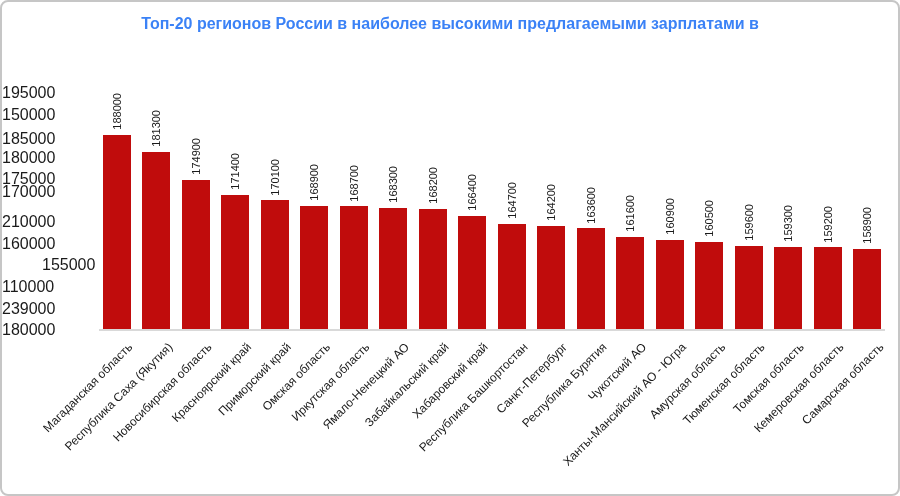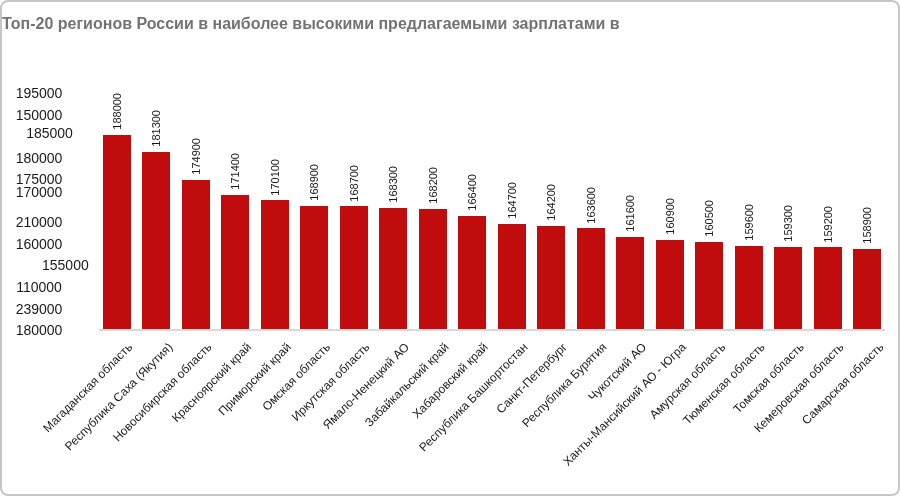--- a/index.html
+++ b/index.html
@@ -12,37 +12,37 @@
   .frame {
     position: absolute; inset: 0;
     box-sizing: border-box;
     border: 2px solid #c6c6c6;
     border-radius: 8px;
     background: #ffffff;
   }
   .chart-title {
     position: absolute; top: 11px; left: 0;
     width: 100%;
-    text-align: left;
+    text-align: center;
     font-weight: bold;
     font-size: 16px;
     line-height: 21px;
-    color: #737373;
+    color: #3b82f6;
   }
   .y-axis {
     position: absolute; left: 0; top: 91px;
     width: 88px; height: 237px;
   }
   .ytick {
     position: absolute; right: 0;
     width: 100%;
     padding-right: 14px;
     box-sizing: border-box;
-    text-align: center;
-    font-size: 14px;
+    text-align: left;
+    font-size: 16px;
     line-height: 14px;
     color: #1a1a1a;
   }
   .plot {
     position: absolute; left: 95px; top: 91px;
     width: 790px; height: 237px;
   }
   .baseline {
     position: absolute; left: 2px; bottom: -1px;
     width: calc(100% - 4px); height: 2px;
@@ -85,21 +85,21 @@
 
 <div class="frame">
 
   <div class="chart-title">
     <div>Топ-20 регионов России в наиболее высокими  предлагаемыми зарплатами в</div>
   </div>
 
   <div class="y-axis">
       <div class="ytick" style="bottom: 230px;">195000</div>
       <div class="ytick" style="bottom: 208.5px;">150000</div>
-      <div class="ytick" style="bottom: 190px; padding-left: 21px;">185000</div>
+      <div class="ytick" style="bottom: 184px;">185000</div>
       <div class="ytick" style="bottom: 165.4px;">180000</div>
       <div class="ytick" style="bottom: 143.8px;">175000</div>
       <div class="ytick" style="bottom: 131px;">170000</div>
       <div class="ytick" style="bottom: 100.7px;">210000</div>
       <div class="ytick" style="bottom: 79.2px;">160000</div>
       <div class="ytick" style="bottom: 57.6px; padding-left: 40px;">155000</div>
       <div class="ytick" style="bottom: 36.1px;">110000</div>
       <div class="ytick" style="bottom: 14.5px;">239000</div>
       <div class="ytick" style="bottom: -7px;">180000</div>
     </div>

